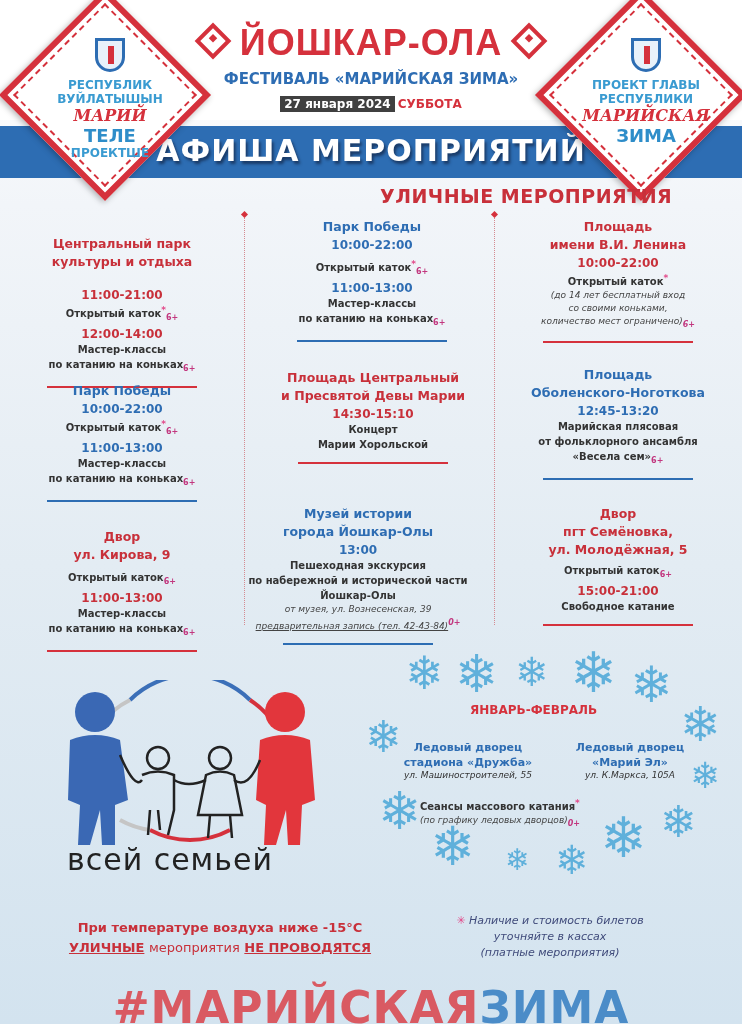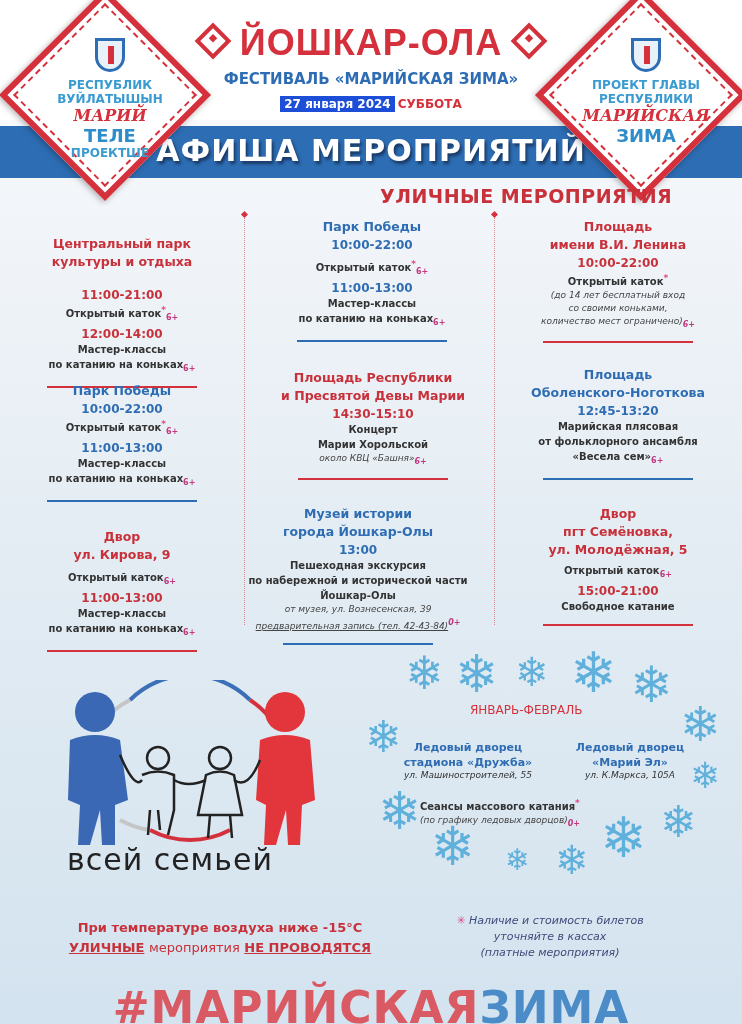--- a/index.html
+++ b/index.html
@@ -4,21 +4,21 @@
 <style>
 *{box-sizing:border-box;margin:0;padding:0}
 body{width:742px;height:1024px;overflow:hidden;font-family:"DejaVu Sans",sans-serif;background:linear-gradient(180deg,#ffffff 0%,#f2f5f9 20%,#e3ecf3 55%,#d3e3ef 100%);position:relative;color:#2b2b2b}
 .abs{position:absolute}
 .header-top{left:0;top:0;width:742px;height:120px;background:#fff}
 .city-title{left:0;width:742px;top:22px;text-align:center;font-family:"Liberation Sans",sans-serif;font-weight:bold;font-size:36px;color:#d5313c;letter-spacing:1px}
 .ornament{display:inline-block;width:26px;height:26px;border:4px solid #d5313c;transform:rotate(45deg);margin:0 14px;vertical-align:middle;position:relative;top:-4px}
 .ornament::after{content:"";position:absolute;left:4px;top:4px;width:6px;height:6px;background:#d5313c}
 .festival{left:0;width:742px;top:70px;text-align:center;font-weight:bold;font-size:15px;color:#2e6db3}
 .date-line{left:0;width:742px;top:97px;text-align:center;font-weight:bold;font-size:12px}
-.date-badge{background:#1d4ed8;color:#fff;padding:1px 4px}
+.date-badge{background:#404040;color:#fff;padding:1px 4px}
 .date-day{color:#d5313c;margin-left:3px}
 .band{left:0;top:126px;width:742px;height:52px;background:#2d6db3}
 .band-title{left:0;width:742px;top:133px;text-align:center;font-weight:bold;font-size:30px;color:#fff;text-shadow:2px 3px 3px #1a3a66;letter-spacing:1px}
 .diamond{width:150px;height:150px;transform:rotate(45deg);background:#fff;border:6px solid #d5313c;outline:2px dashed #d5313c;outline-offset:-12px;box-shadow:0 2px 6px rgba(0,0,0,.3)}
 .logo-text{text-align:center;font-weight:bold}
 .logo-small{font-size:12px;color:#3a9bd1}
 .logo-red{font-size:16px;color:#d5313c;font-style:italic;font-family:"DejaVu Serif",serif}
 .logo-blue{font-size:18px;color:#2e8dc9}
 .shield{width:30px;height:34px;border:3px solid #2d6db3;border-radius:0 0 15px 15px;margin:0 auto 6px;background:#e8f1fa;position:relative}
 .shield::after{content:"";position:absolute;left:10px;top:5px;width:6px;height:18px;background:#d5313c}
@@ -29,21 +29,21 @@
 .venue{font-weight:bold;font-size:12.5px;line-height:18px}
 .red{color:#c8303a}.blue{color:#2e6db3}
 .time{font-weight:bold;font-size:12px;margin-top:2px;line-height:15px}
 .ev{font-weight:bold;font-size:10px;line-height:15px;color:#333}
 .note{font-style:italic;font-size:9px;line-height:13px;color:#444}
 .age{font-size:8px;font-weight:bold;color:#c2377f;vertical-align:sub}
 .ast{font-size:9px;color:#e24a8a;vertical-align:super}
 .sep{height:2px;width:150px;margin:10px auto 0}
 .sep.r{background:#d5313c}.sep.b{background:#2d6db3}
 .flake{position:absolute;color:#4aa7d8;font-size:46px;line-height:1;opacity:.85}
-.winter-title{left:470px;top:703px;font-weight:normal;font-size:12px;color:#d5313c}
+.winter-title{left:470px;top:703px;font-weight:bold;font-size:12px;color:#d5313c}
 .rink{position:absolute;text-align:center;width:160px}
 .rink .n{font-weight:bold;font-size:11px;color:#2e6db3;line-height:15px}
 .rink .a{font-style:italic;font-size:9px;color:#333}
 .sessions{left:420px;top:796px;width:230px;}
 .family{left:60px;top:680px;width:260px;height:210px}
 .family-text{left:67px;top:842px;font-size:30px;color:#222;letter-spacing:1px}
 .warn{left:40px;top:918px;width:360px;text-align:center;font-weight:bold;font-size:13px;color:#c8303a;line-height:20px}
 .warn u{text-decoration:underline}
 .tickets{left:430px;top:913px;width:240px;text-align:center;font-style:italic;font-size:11px;color:#3f4a7a;line-height:16px}
 .hashtag{left:0;width:742px;top:982px;text-align:center;font-weight:bold;font-size:44px;letter-spacing:1px}
@@ -123,26 +123,25 @@
   <div class="venue blue">Парк Победы</div>
   <div class="time blue">10:00-22:00</div>
   <div class="ev" style="margin-top:4px"><span>Открытый каток</span><span class="ast">*</span><span class="age">6+</span></div>
   <div class="time blue">11:00-13:00</div>
   <div class="ev">Мастер-классы</div>
   <div class="ev"><span>по катанию на коньках</span><span class="age">6+</span></div>
   <div class="sep b"></div>
 </div>
 
 <div class="col" style="left:250px;top:369px;width:246px">
-  <div class="venue red">Площадь Республики</div>
+  <div class="venue red">Площадь Центральный</div>
   <div class="venue red">и Пресвятой Девы Марии</div>
   <div class="time red">14:30-15:10</div>
   <div class="ev">Концерт</div>
   <div class="ev">Марии Хорольской</div>
-  <div class="note"><span>около КВЦ «Башня»</span><span class="age">6+</span></div>
   <div class="sep r"></div>
 </div>
 
 <div class="col" style="left:230px;top:505px;width:256px">
   <div class="venue blue">Музей истории</div>
   <div class="venue blue">города Йошкар-Олы</div>
   <div class="time blue">13:00</div>
   <div class="ev">Пешеходная экскурсия</div>
   <div class="ev">по набережной и исторической части</div>
   <div class="ev">Йошкар-Олы</div>

